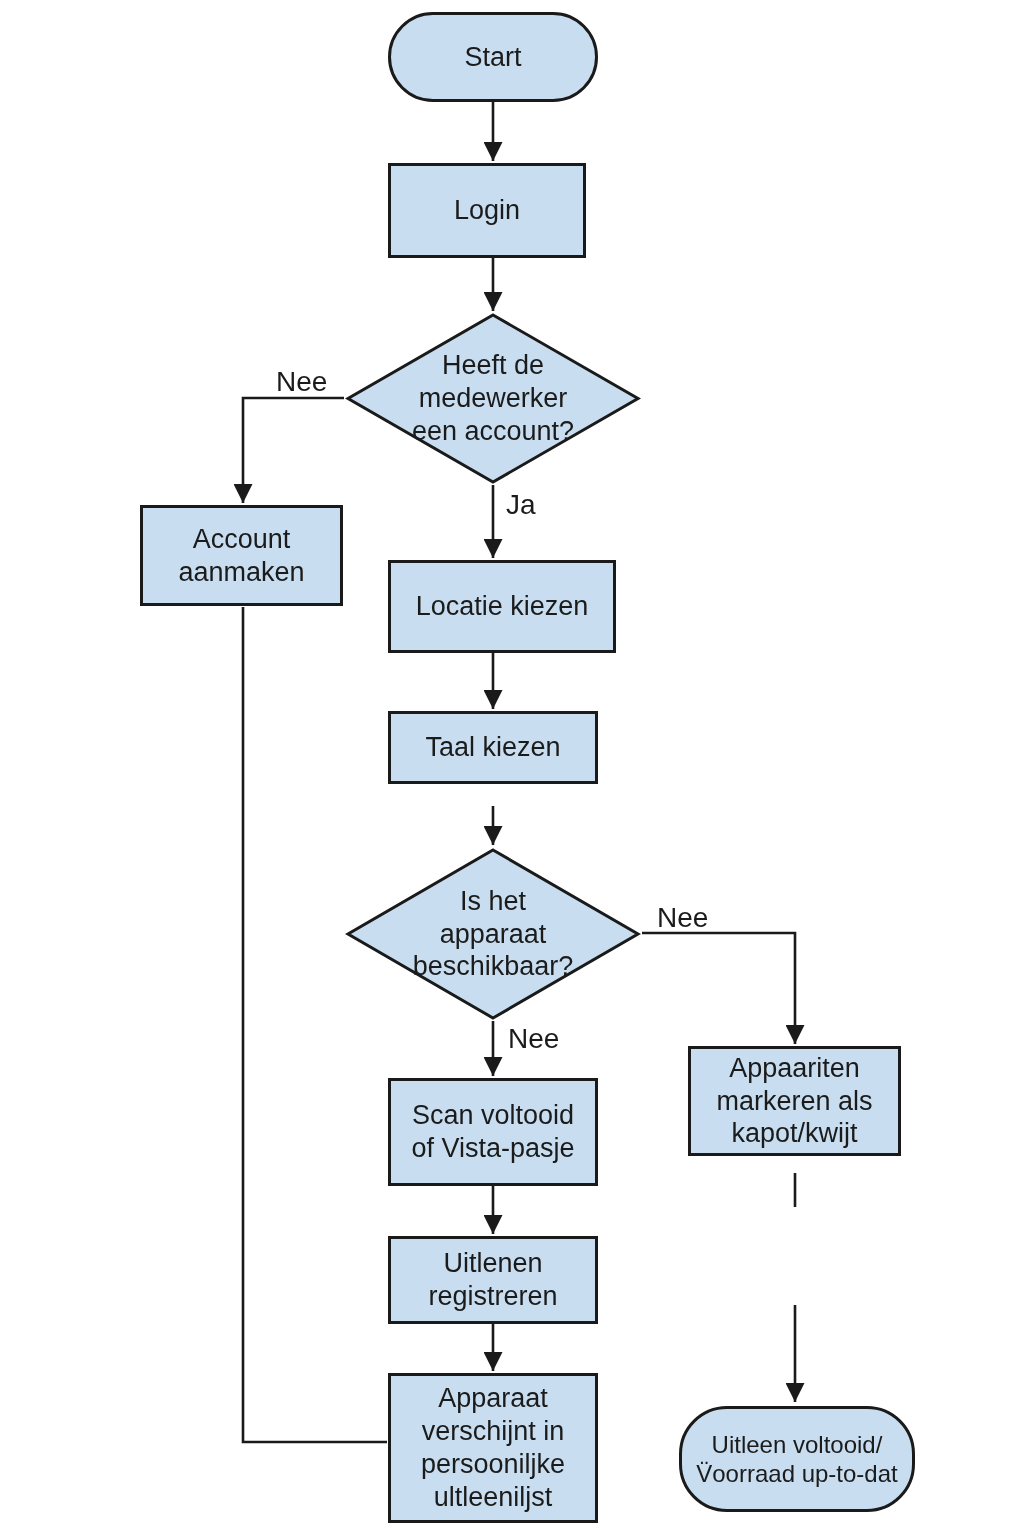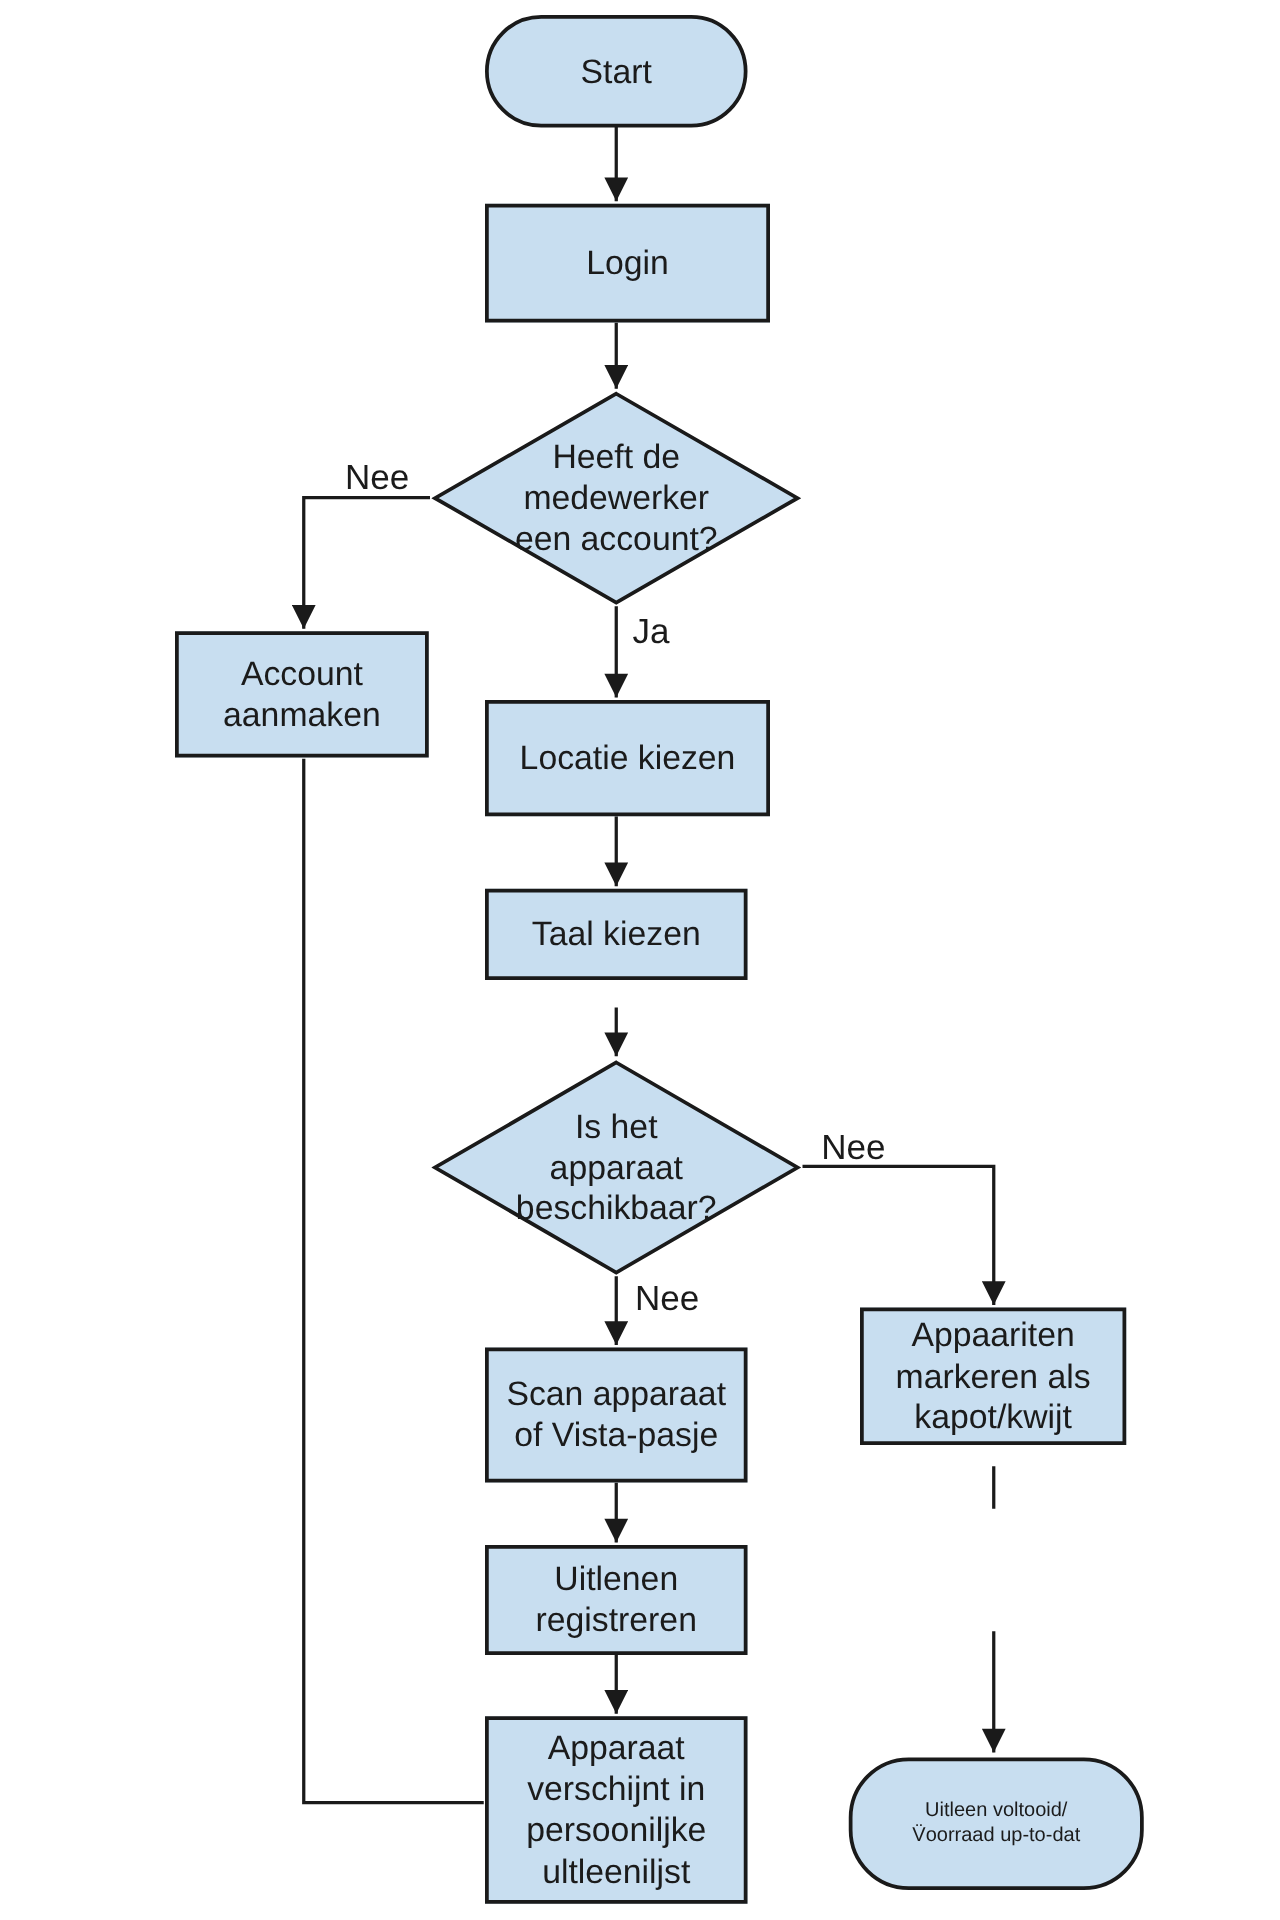--- a/index.html
+++ b/index.html
@@ -37,21 +37,21 @@
   .node-label{white-space:pre-line;display:block;position:relative;z-index:1;}
   .diamond{background:transparent;border:none;}
   .diamond-shape{position:absolute;left:0;top:0;}
   .diamond-shape polygon{fill:var(--node-fill);stroke:var(--node-border);stroke-width:3;stroke-linejoin:miter;}
   .edge-label{
     position:absolute;
     font-size:28px;
     color:var(--text);
     white-space:nowrap;
   }
-  .terminal-small{font-size:16px;}
+  .terminal-small{font-size:24px;}
 </style>
 </head>
 <body>
 
 <div id="page">
 
   <svg id="connectors" viewBox="0 0 1024 1536" xmlns="http://www.w3.org/2000/svg">
     <defs>
       <marker id="arrowhead" viewBox="0 0 10 10" refX="10" refY="5" markerUnits="userSpaceOnUse" markerWidth="21" markerHeight="19" orient="auto">
         <path d="M0,0 L10,5 L0,10 Z"></path>
@@ -82,21 +82,21 @@
 
     <path class="flow" d="M795 1305 L795 1402" marker-end="url(#arrowhead)"></path>
 
     <path class="flow" d="M243 607 L243 1442 L387 1442"></path>
   </svg>
 
   <div class="node stadium" style="left:388px;top:12px;width:210px;height:90px">
     <span class="node-label">Start</span>
   </div>
 
-  <div class="node rect" style="left:388px;top:163px;width:228px;height:95px">
+  <div class="node rect" style="left:388px;top:163px;width:198px;height:95px">
     <span class="node-label">Login</span>
   </div>
 
   <div class="node diamond" style="left:345px;top:312px;width:296px;height:173px">
     <svg class="diamond-shape" width="296" height="173" viewBox="0 0 296 173">
       <polygon points="148,3 293,86.5 148,170 3,86.5"></polygon>
     </svg>
     <span class="node-label">Heeft de
 medewerker
 een account?</span>
@@ -118,21 +118,21 @@
   <div class="node diamond" style="left:345px;top:847px;width:296px;height:174px">
     <svg class="diamond-shape" width="296" height="174" viewBox="0 0 296 174">
       <polygon points="148,3 293,87 148,171 3,87"></polygon>
     </svg>
     <span class="node-label">Is het
 apparaat
 beschikbaar?</span>
   </div>
 
   <div class="node rect" style="left:388px;top:1078px;width:210px;height:108px">
-    <span class="node-label">Scan apparaat
+    <span class="node-label">Scan voltooid
 of Vista-pasje</span>
   </div>
 
   <div class="node rect" style="left:388px;top:1236px;width:210px;height:88px">
     <span class="node-label">Uitlenen
 registreren</span>
   </div>
 
   <div class="node rect" style="left:388px;top:1373px;width:210px;height:150px">
     <span class="node-label">Apparaat

